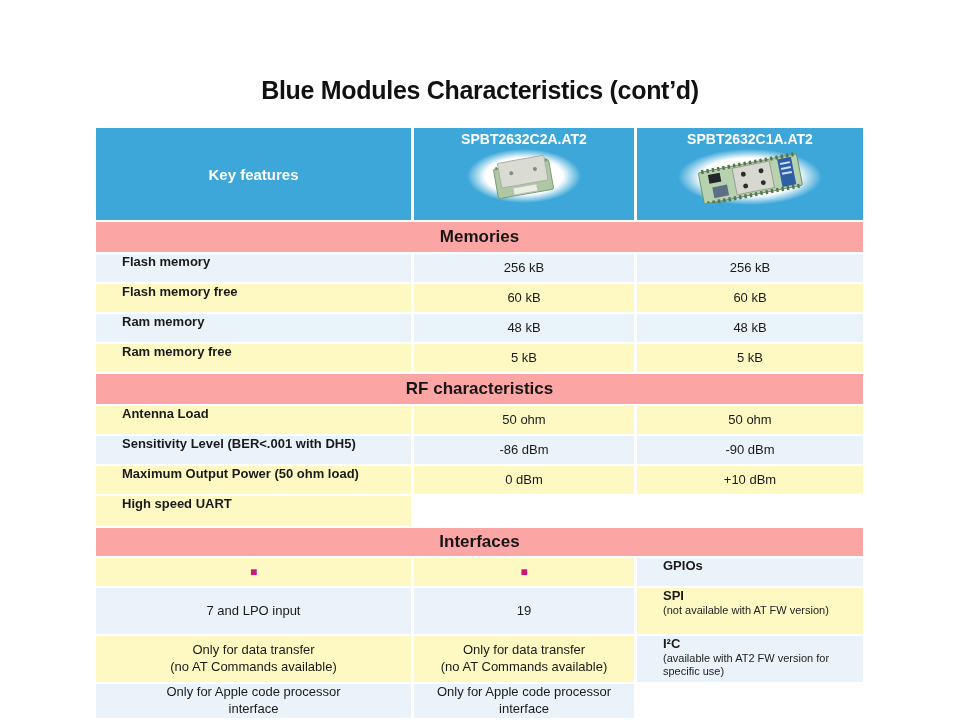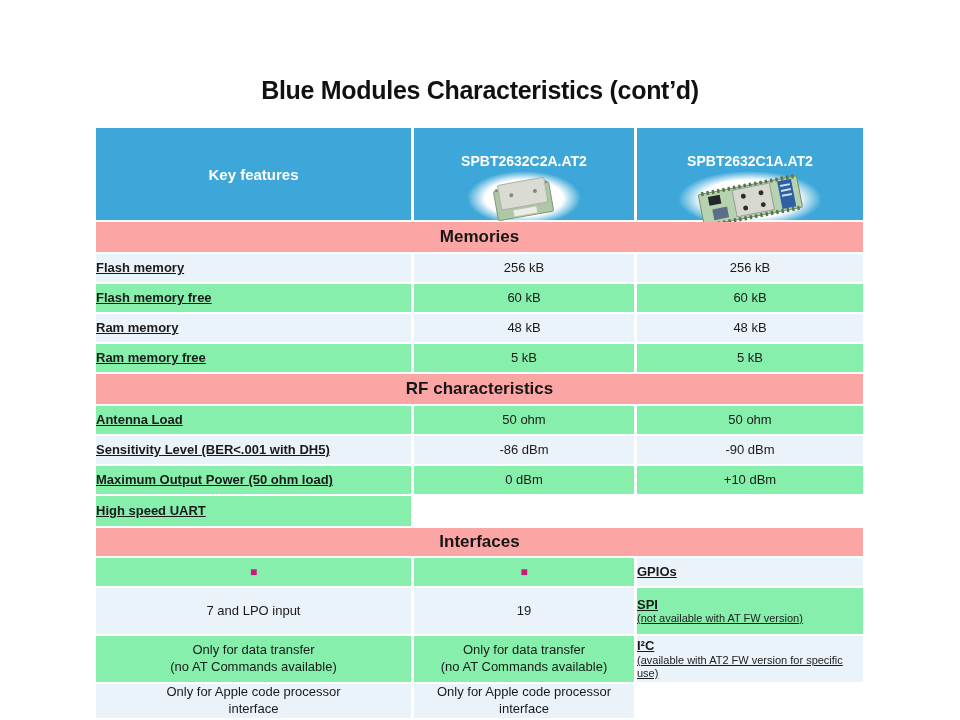--- a/index.html
+++ b/index.html
@@ -15,34 +15,34 @@
   .grid{
     position:absolute;left:96px;top:100px;width:767px;
     display:grid;
     grid-template-columns:315px 220px 226px;
     grid-template-rows:92px 30px 28px 28px 28px 28px 30px 28px 28px 28px 30px 28px 28px 46px 46px;
     gap:2px 3px;background:#ffffff;
   }
   .cell{display:flex;align-items:center;}
   .hdr{background:#3CA7D8;color:#ffffff;}
   .hdr-key{justify-content:center;font-size:15px;font-weight:bold;}
-  .hdr-mod{flex-direction:column;justify-content:flex-start;padding-top:25px;}
+  .hdr-mod{flex-direction:column;justify-content:flex-start;padding-top:3px;}
   .mod-name{font-size:14px;font-weight:bold;margin-bottom:2px;}
   .glow{
     border-radius:14px;
     background:radial-gradient(closest-side,#ffffff 68%,rgba(255,255,255,0) 100%);
     padding:2px 14px;display:flex;align-items:center;justify-content:center;
   }
   .section{
     grid-column:1 / -1;background:#fca5a5;justify-content:center;
     font-size:17px;font-weight:bold;color:#161616;
   }
   .row-light{background:#EAF2FA;}
-  .row-dark{background:#86efac;}
-  .lbl{padding-left:0;font-size:13px;font-weight:bold;flex-direction:column;align-items:flex-start;justify-content:center;line-height:1.2;text-decoration:underline;}
+  .row-dark{background:#fef9c3;}
+  .lbl{padding-left:26px;font-size:13px;font-weight:bold;flex-direction:column;align-items:flex-start;line-height:1.2;}
   .lbl .lbl-sub{font-weight:normal;font-size:11px;color:#222;}
   .val{justify-content:center;text-align:center;font-size:13px;white-space:pre-line;line-height:1.3;}
   .sq{color:#C9197F;font-size:12px;line-height:1;}
 </style>
 </head>
 <body>
 
 <div class="slide">
 
   <h1 class="title">Blue Modules Characteristics (cont’d)</h1>

